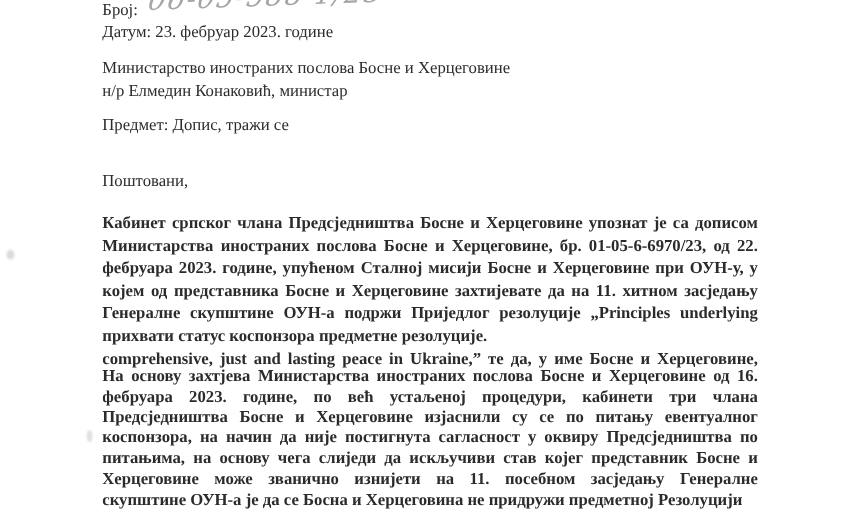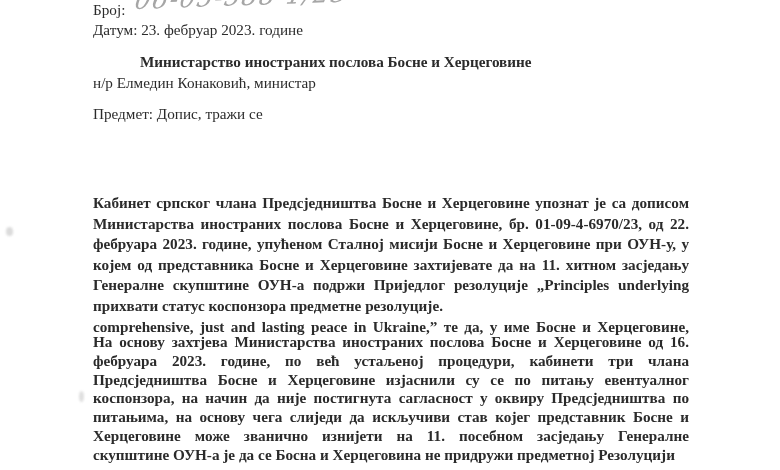--- a/index.html
+++ b/index.html
@@ -27,21 +27,21 @@
   .row {
     position: absolute;
     left: 93px;
     width: 596px;
     font-size: 15.2px;
     line-height: 20px;
     white-space: nowrap;
   }
   .broj-row    { top: 0px; }
   .datum-row   { top: 20px; }
-  .ministry-row{ top: 52px; font-weight: 700; margin-left: 47px; }
+  .ministry-row{ top: 52px; font-weight: 400; }
   .nr-row      { top: 73px; }
   .subject-row { top: 104px; }
   .salutation-row { top: 155px; }
 
   .handwriting {
     position: absolute;
     left: 40px;
     top: -9px;
     font-size: 25px;
     font-style: italic;
@@ -103,24 +103,25 @@
   </div>
 
   <div class="row datum-row">Датум: 23. фебруар 2023. године</div>
 
   <div class="row ministry-row">Министарство иностраних послова Босне и Херцеговине</div>
 
   <div class="row nr-row">н/р Елмедин Конаковић, министар</div>
 
   <div class="row subject-row">Предмет: Допис, тражи се</div>
 
+  <div class="row salutation-row">Поштовани,</div>
 
   <div class="para para1">
       <div class="pline">Кабинет српског члана Предсједништва Босне и Херцеговине упознат је са дописом</div>
-      <div class="pline">Министарства иностраних послова Босне и Херцеговине, бр. 01-09-4-6970/23, од 22.</div>
+      <div class="pline">Министарства иностраних послова Босне и Херцеговине, бр. 01-05-6-6970/23, од 22.</div>
       <div class="pline">фебруара 2023. године, упућеном Сталној мисији Босне и Херцеговине при ОУН-у, у</div>
       <div class="pline">којем од представника Босне и Херцеговине захтијевате да на 11. хитном засједању</div>
       <div class="pline">Генералне скупштине ОУН-а подржи Приједлог резолуције „Principles underlying</div>
       <div class="pline last-line">прихвати статус коспонзора предметне резолуције.</div>
       <div class="pline">comprehensive, just and lasting peace in Ukraine,” те да, у име Босне и Херцеговине,</div>
     </div>
 
   <div class="para para2">
       <div class="pline">На основу захтјева Министарства иностраних послова Босне и Херцеговине од 16.</div>
       <div class="pline">фебруара 2023. године, по већ устаљеној процедури, кабинети три члана</div>

